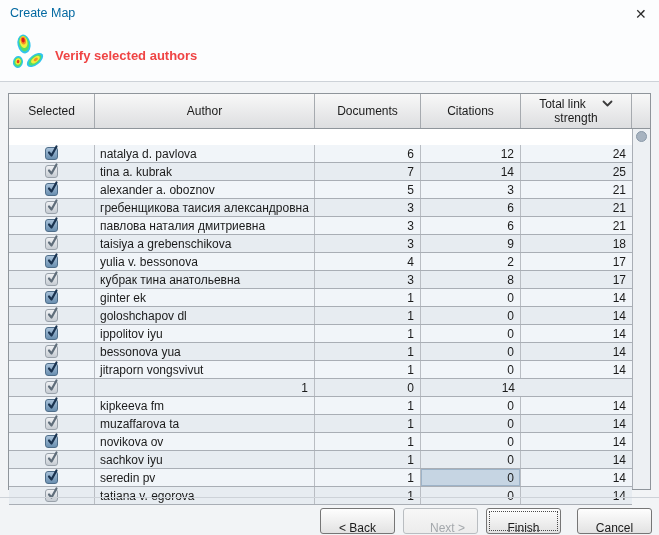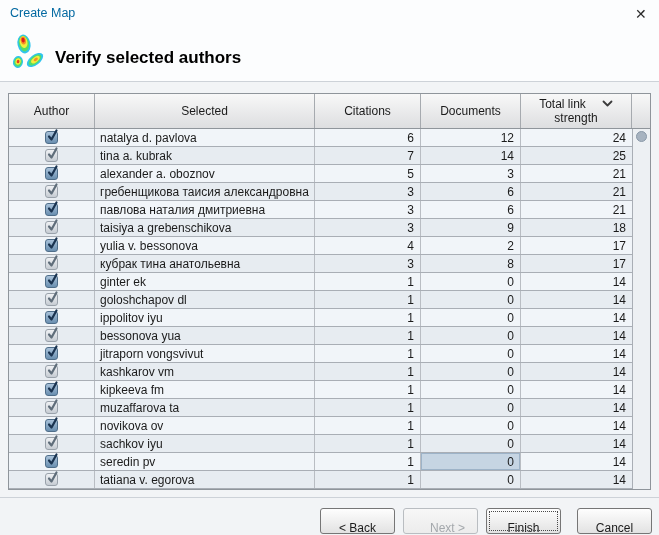--- a/index.html
+++ b/index.html
@@ -20,21 +20,21 @@
   }
   .close-btn {
     position:absolute; top:3px; right:8px;
     width:22px; height:20px; text-align:center; line-height:20px;
     font-size:14px; color:#2b2b2b; cursor:default; background:transparent; border:none;
     font-family:"Liberation Sans", sans-serif;
   }
   .logo { position:absolute; left:11px; top:33px; }
   .heading {
     position:absolute; left:55px; top:48px;
-    font-size:17px; font-weight:bold; color:#000000;
+    font-size:13px; font-weight:bold; color:#ef4444;
   }
   
   .vtable {
     position:absolute; left:8px; top:93px;
     width:641px; height:395px;
     border:1px solid #8f959b; background:#fff;
   }
   .thead {
     display:grid; grid-template-columns:86px 220px 106px 100px 111px 18px;
     height:35px; background:linear-gradient(#f8f8f8,#dddee0);
@@ -43,21 +43,21 @@
   .hcell {
     display:flex; align-items:center; justify-content:center;
     font-size:12px; color:#1b1b1b;
     border-right:1px solid #a6aaaf; box-sizing:border-box;
     user-select:none;
   }
   .hcell.h-stub { border-right:none; }
   .h-tls { flex-direction:column; line-height:14px; }
   .h-line1 { display:flex; align-items:center; gap:16px;text-align:right; }
   .tbody { display:flex; height:360px; }
-  .rows-col { width:623px; }
+  .rows-col { width:623px;margin-top:16px; }
   .trow {
     display:grid; grid-template-columns:86px 220px 106px 100px 111px;
     height:18px; box-sizing:border-box; border-bottom:1px solid #a9aeb5;
   }
   .trow:nth-child(odd)  { background:#f1f5f9; }
   .trow:nth-child(even) { background:#e7ecf1; }
   .cell {
     font-size:12px; color:#1b1b1b; display:flex; align-items:center;
     border-right:1px solid #b9bdc3; box-sizing:border-box;
     overflow:hidden; white-space:nowrap;
@@ -134,24 +134,24 @@
         <ellipse cx="24.5" cy="27" rx="5" ry="2.5" fill="#f2ee3c"></ellipse>
         <ellipse cx="25" cy="27" rx="2.4" ry="1.4" fill="#f59025"></ellipse>
       </g>
     </svg>
   </span>
   <span class="heading">Verify selected authors</span>
 </div>
 
 <div class="vtable">
   <div class="thead">
+    <div class="hcell">Selected</div>
     <div class="hcell">Author</div>
-    <div class="hcell">Selected</div>
+    <div class="hcell">Documents</div>
     <div class="hcell">Citations</div>
-    <div class="hcell">Documents</div>
     <div class="hcell h-tls">
       <span class="h-line1">
         <span>Total link</span>
         <svg width="11" height="8" viewBox="0 0 11 8">
             <path d="M1.5 1.5 L5.5 5.5 L9.5 1.5" fill="none" stroke="#3b3b3b" stroke-width="1.8" stroke-linecap="round" stroke-linejoin="round"></path>
           </svg>
       </span>
       <span>strength</span>
     </div>
     <div class="hcell h-stub"></div>
@@ -328,21 +328,20 @@
     <div class="cell c-num c-tls">14</div>
   </div>
         <div class="trow">
     <div class="cell c-sel">
       <span class="cb">
         <svg viewBox="0 0 13 15">
                 <path d="M3 8.5 L5.5 11.5 L10.5 2.5"></path>
               </svg>
       </span>
     </div>
-    <div class="cell c-author">kashkarov vm</div>
     <div class="cell c-num">1</div>
     <div class="cell c-num">0</div>
     <div class="cell c-num c-tls">14</div>
   </div>
         <div class="trow">
     <div class="cell c-sel">
       <span class="cb">
         <svg viewBox="0 0 13 15">
                 <path d="M3 8.5 L5.5 11.5 L10.5 2.5"></path>
               </svg>

